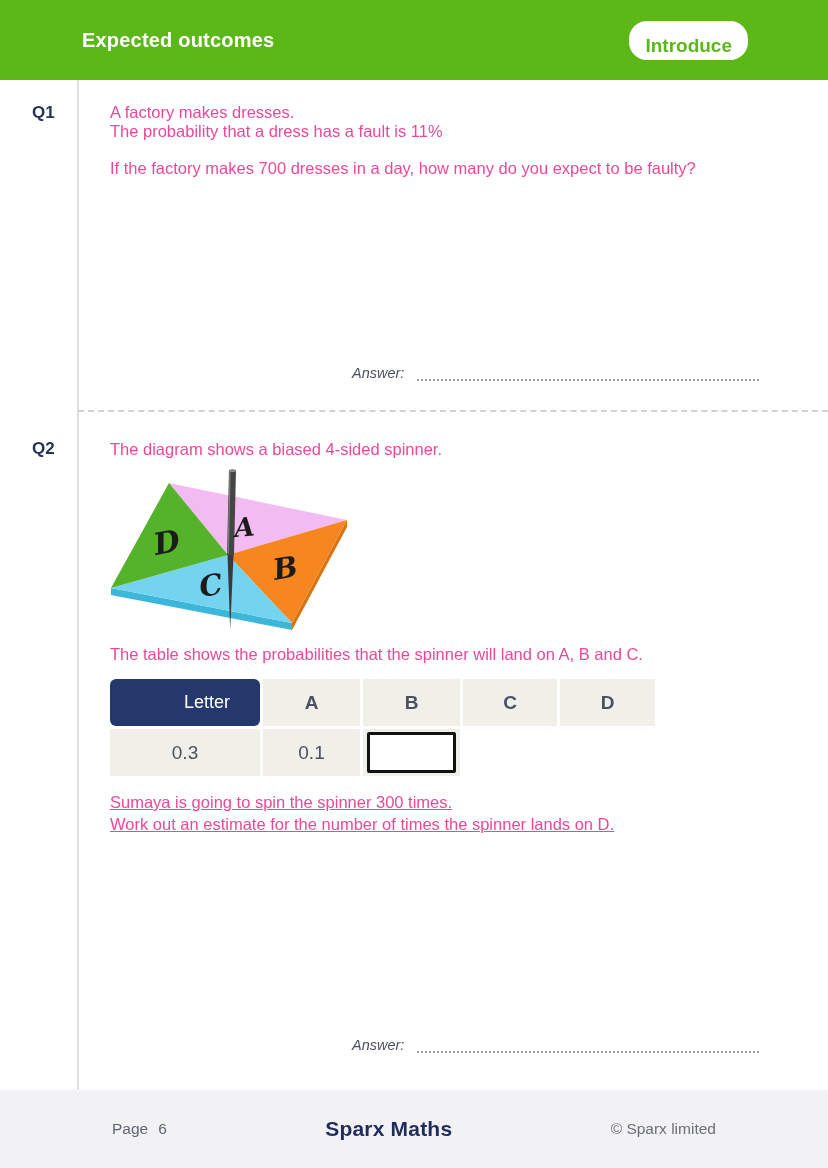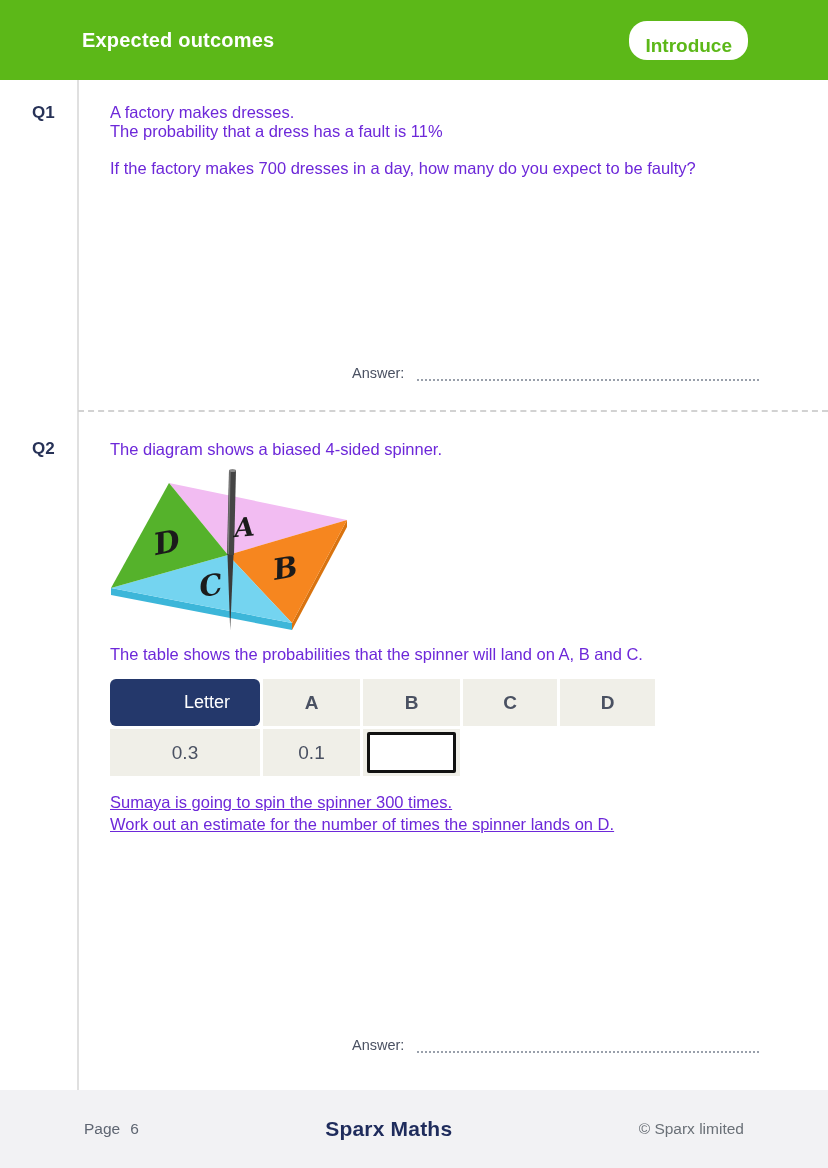--- a/index.html
+++ b/index.html
@@ -11,25 +11,25 @@
   .header { position:absolute; top:0; left:0; width:828px; height:80px; background:#5CB818;
             display:flex; align-items:center; justify-content:space-between; padding:0 80px 0 82px; }
   .header-title { color:#ffffff; font-size:20px; font-weight:bold; letter-spacing:.2px; }
   .badge { background:#ffffff; color:#5CB818; font-weight:bold; font-size:19px;
            padding:15px 16px 5px; border-radius:18px; line-height:1; }
 
   
   .vline { position:absolute; left:77px; top:80px; width:2px; height:1010px; background:#E0E0E0; }
   .qlabel { position:absolute; left:32px; font-size:17px; font-weight:bold; color:#273257; }
 
-  .qtext { color:#6d28d9; font-size:16.5px; line-height:19px; }
+  .qtext { color:#ec4899; font-size:16.5px; line-height:19px; }
   .q1-block { position:absolute; left:110px; top:103px; width:690px; }
   .para-gap { margin-top:18px; }
 
-  .answer-row { position:absolute; left:352px; display:flex; align-items:flex-end; gap:13px; }
+  .answer-row { position:absolute; left:352px; display:flex; align-items:flex-end; gap:13px;font-style:italic; }
   .answer-label { font-size:14.5px; color:#4A5162; }
   .answer-line { width:342px; height:16px; border-bottom:2px dotted #99A0AB; }
 
   .divider { position:absolute; left:78px; top:410px; width:750px; height:0; border-top:2px dashed #D2D2D2; }
 
   .q2-intro { position:absolute; left:110px; top:440px; width:690px; }
   .spinner-wrap { position:absolute; left:100px; top:456px; width:260px; height:185px; }
 
   .table-caption { position:absolute; left:110px; top:645px; width:690px; }
 
@@ -39,21 +39,21 @@
           justify-content:center; font-size:18px;padding-left:44px; }
   .cell { background:#F0EFE8; color:#4A5162; display:flex; align-items:center; justify-content:center; font-size:19px; }
   .cell.hdr { font-weight:bold; }
   .dbox-cell { padding:3px 4px; }
   .dbox { width:100%; height:100%; background:#ffffff; border:3px solid #111111; border-radius:2px; }
 
   .followup { position:absolute; left:110px; top:791px; width:690px; line-height:22px;text-decoration:underline; }
 
   
   .footer { position:absolute; left:0; top:1090px; width:828px; height:78px; background:#F2F2F4;
-            display:flex; align-items:center; justify-content:space-between; padding:0 84px; }
+            display:flex; align-items:center; justify-content:space-between; padding:0 112px; }
   .footer-page { color:#5F6672; font-size:15.5px; display:flex; gap:10px; }
   .brand { color:#1F2C5C; font-size:21px; font-weight:bold; letter-spacing:.2px; }
   .copyright { color:#6A7077; font-size:15.5px; }
 
   .spinner-letter { font-family:"DejaVu Serif", serif; font-style:italic; font-weight:bold; fill:#1b1b1b; }
 </style>
 </head>
 <body>
 
 <div class="page">

